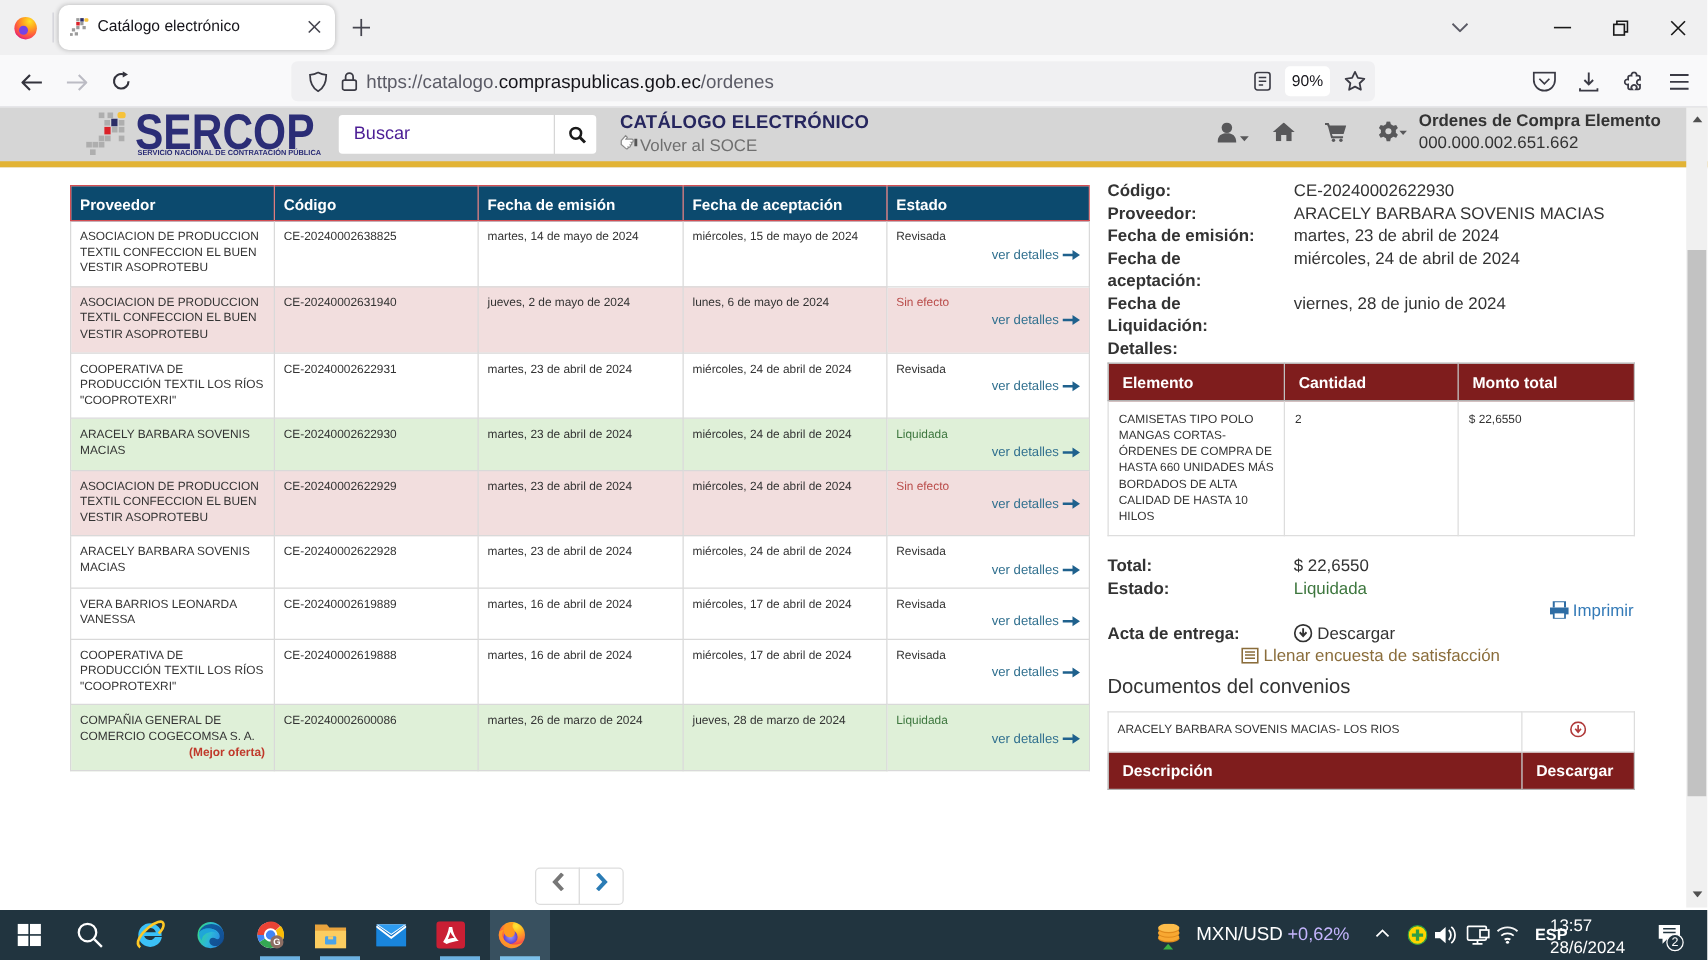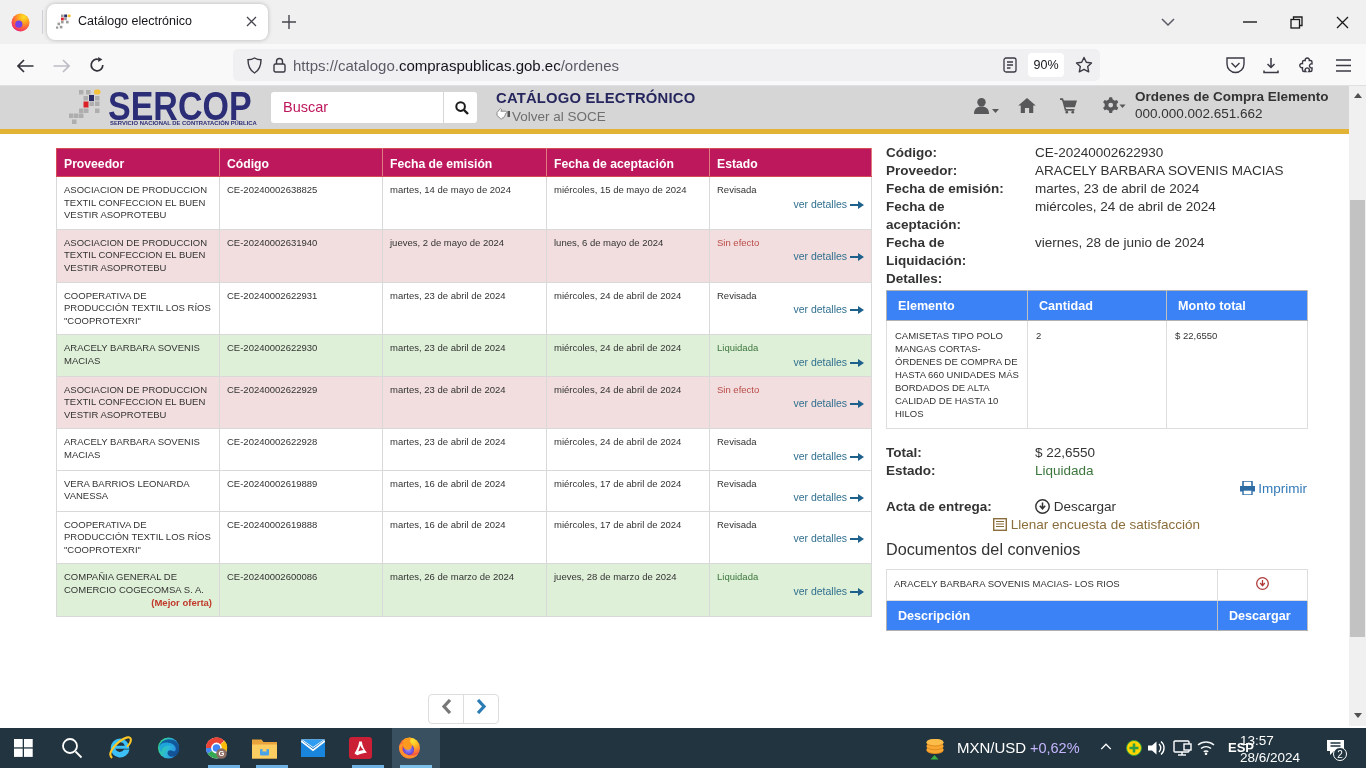--- a/index.html
+++ b/index.html
@@ -15,50 +15,50 @@
 #urltext{position:absolute;left:60px;top:8px;font-size:15px;color:#5b5b66;white-space:nowrap}
 #urltext b{color:#15141a;font-weight:normal}
 #zoomchip{position:absolute;left:795px;top:4px;width:36px;height:24px;background:#fff;border-radius:4px;text-align:center;font-size:12.5px;color:#15141a;line-height:24px}
 
 #shead{position:absolute;left:0;top:86px;width:1366px;height:49px;background:#d6d6d6}
 #goldbar{position:absolute;left:0;top:129px;width:1366px;height:5px;background:#e2b335}
 #sercoptxt{position:absolute;left:108px;top:-2px;color:#2b2d76;font-weight:bold;font-size:40px;transform:scaleX(.85);transform-origin:0 0}
 #sercopsub{position:absolute;left:110px;top:34px;color:#2b2d76;font-weight:bold;font-size:5.9px}
 #searchbox{position:absolute;left:271px;top:6px;width:172px;height:31px;background:#fff;border-radius:3px 0 0 3px}
 #searchbtn{position:absolute;left:444px;top:6px;width:33px;height:31px;background:#fff;border-radius:0 3px 3px 0}
-#searchbox .ph{position:absolute;left:12px;top:7px;color:#be185d;font-size:14.5px}
+#searchbox .ph{position:absolute;left:12px;top:7px;color:#4c1d95;font-size:14.5px}
 #cattitle{position:absolute;left:496px;top:4px;color:#26265e;font-weight:bold;font-size:14.8px;letter-spacing:.2px}
 #volver{position:absolute;left:512px;top:23px;color:#6f6f6f;font-size:13.5px}
 #ordenes{position:absolute;left:1135px;top:3px;color:#333;font-size:13.5px;font-weight:bold}
 #ordenes2{position:absolute;left:1135px;top:20px;color:#333;font-size:13.5px}
 
 #content{position:absolute;left:0;top:134px;width:1366px;height:594px;background:#fff}
 
 #mtable{position:absolute;left:56px;top:14px;width:815px;border-collapse:collapse;font-size:9.5px;color:#333;table-layout:fixed}
-#mtable th{background:#be185d;color:#fff;font-size:12.2px;font-weight:bold;text-align:left;padding:6px 7px 4px;height:28px;border:1px solid #d44d52;border-right:1px solid #e07b7e}
+#mtable th{background:#0c4a6e;color:#fff;font-size:12.2px;font-weight:bold;text-align:left;padding:6px 7px 4px;height:28px;border:1px solid #d44d52;border-right:1px solid #e07b7e}
 #mtable td{border:1px solid #d9d9d9;padding:7px 7px;vertical-align:top;line-height:12.6px}
 #mtable tr{height:41px}
 #mtable tr.hd{height:28px}
 #mtable td.est{position:relative}
 .vd{display:block;text-align:right;color:#31708f;font-size:10.5px;white-space:nowrap;margin-top:1px}
 .vd svg{vertical-align:-2px}
 tr.pink td{background:#f2dede}
 tr.green td{background:#dff0d8}
 .sinefecto{color:#b94a48}
 .liquidada{color:#3c763d}
 .mejor{color:#c0392b;font-weight:bold;text-align:right;display:block}
 
 #pager{position:absolute;left:428px;top:560px;width:71px;height:30px}
 #pager .pbtn{position:absolute;top:0;width:36px;height:30px;background:#fff;border:1px solid #ddd;text-align:center;line-height:28px}
 
 #rp{position:absolute;left:886px;top:10px;width:421px;font-size:13.5px;color:#333}
 .row{display:flex;line-height:18px}
 .row .lb{width:149px;font-weight:bold;flex-shrink:0}
 .gtable{border-collapse:collapse;width:421px;table-layout:fixed;margin-top:2px}
-.gtable th{background:#3b82f6;color:#fff;font-size:12.6px;font-weight:bold;text-align:left;padding:7px 11px;border:1px solid #b1b1b1;border-right:1px solid #c0c0c0;height:30px}
+.gtable th{background:#7f1d1d;color:#fff;font-size:12.6px;font-weight:bold;text-align:left;padding:7px 11px;border:1px solid #b1b1b1;border-right:1px solid #c0c0c0;height:30px}
 .gtable td{border:1px solid #ddd;padding:8px;font-size:9.5px;line-height:13px;vertical-align:top}
 .dtable td{padding:7px}
 #docshead{font-size:16.2px;color:#333;margin:6px 0 10px 0}
 a.blue{color:#337ab7;text-decoration:none}
 
 #sbar{position:absolute;left:1349px;top:86px;width:17px;height:640px;background:#f0f0f0}
 #sthumb{position:absolute;left:1px;top:114px;width:15px;height:437px;background:#c2c2c2}
 
 #taskbar{position:absolute;left:0;top:728px;width:1366px;height:40px;background:#21343f;color:#fff}
 .tslot{position:absolute;top:0;width:48px;height:40px}

